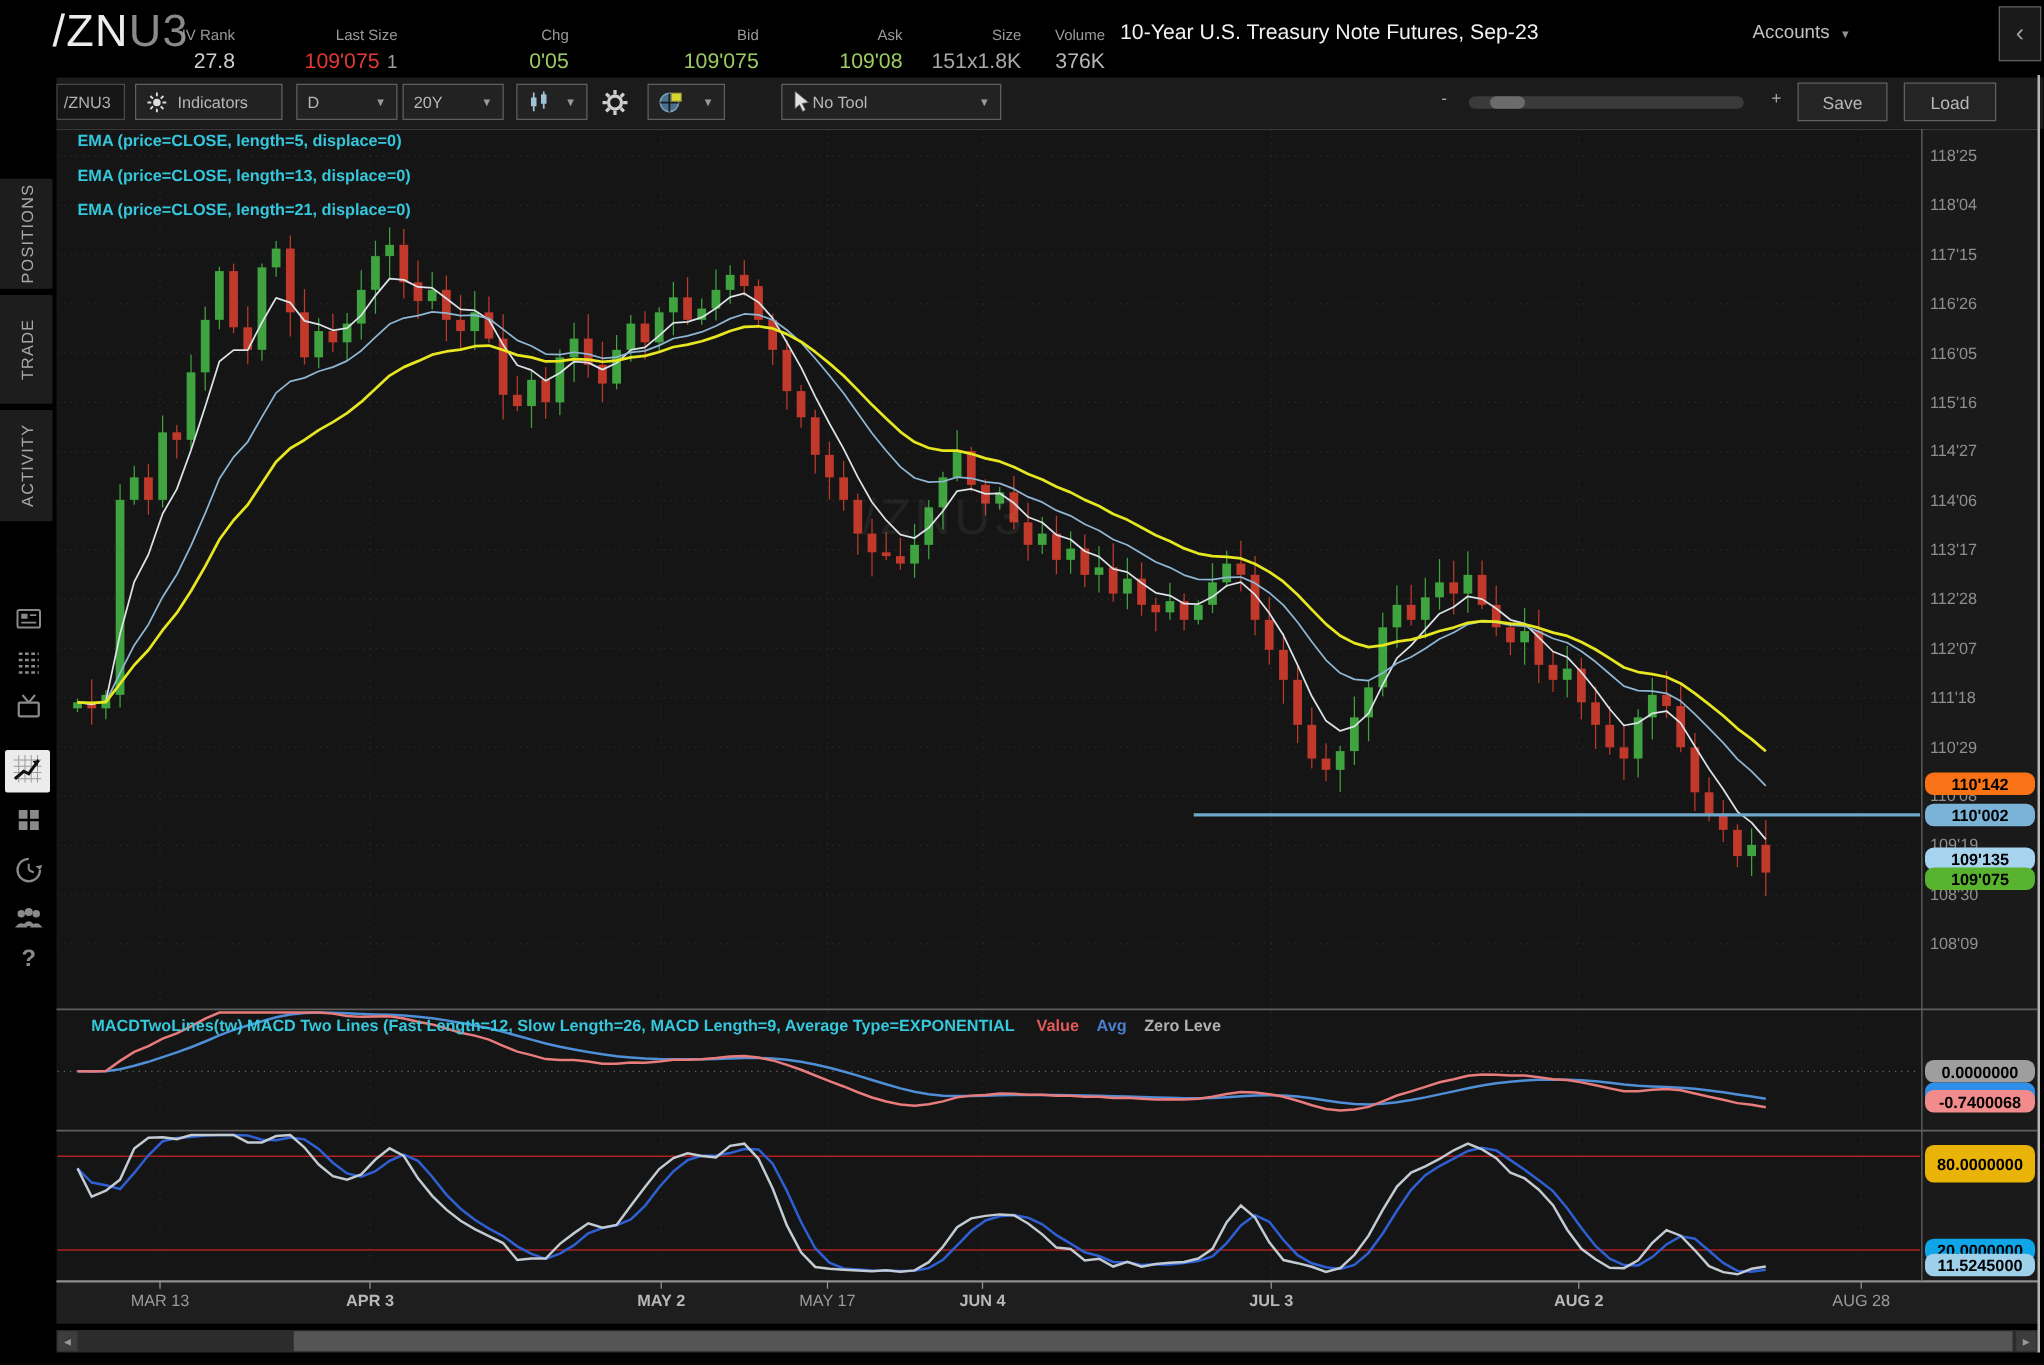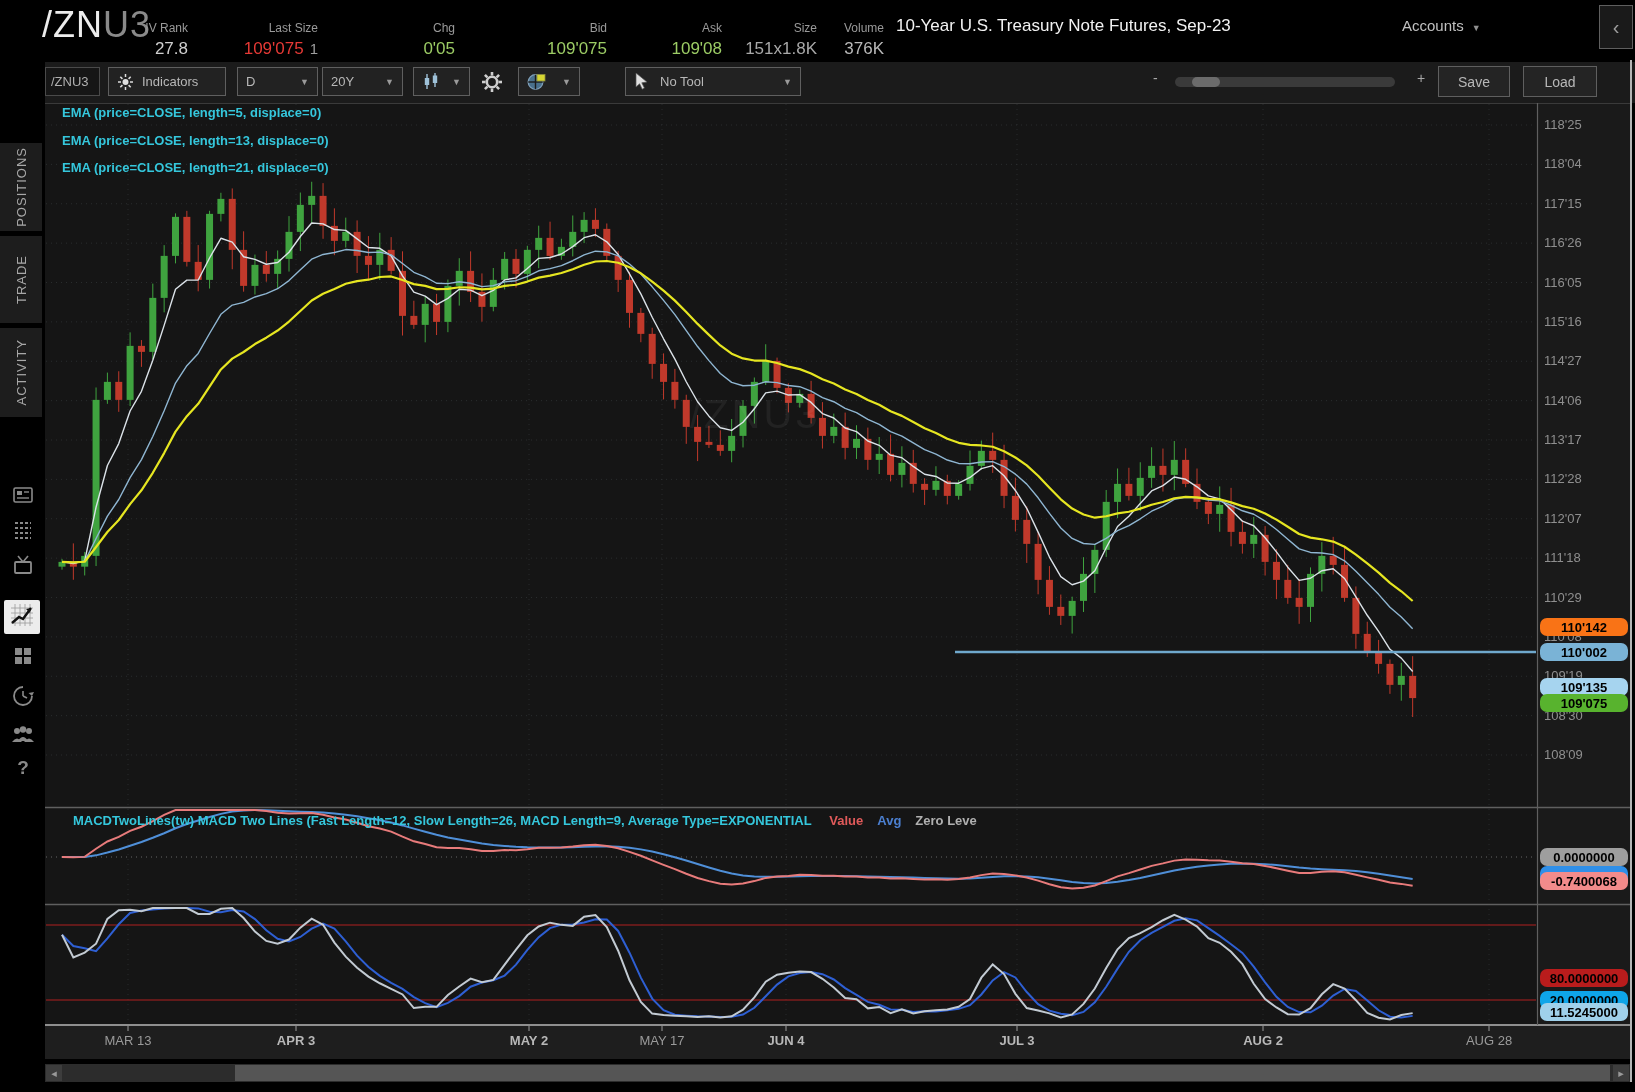--- a/index.html
+++ b/index.html
@@ -400,21 +400,21 @@
       <div class="date-label bold" style="left:972px">JUL 3</div>
       <div class="date-label bold" style="left:1218px">AUG 2</div>
       <div class="date-label" style="left:1444px">AUG 28</div>
       <div class="badge" style="top:618px;background:#f97316;height:18px">110'142</div>
       <div class="badge" style="top:643px;background:#7ab3d6;height:18px">110'002</div>
       <div class="badge" style="top:678px;background:#a6d4ef;height:18px">109'135</div>
       <div class="badge" style="top:694px;background:#58b32e;height:18px">109'075</div>
       <div class="badge" style="top:848px;background:#9e9e9e;height:18px">0.0000000</div>
       <div class="badge" style="top:866px;background:#2f8fe8;height:20px"></div>
       <div class="badge" style="top:872px;background:#f28b8b;height:18px">-0.7400068</div>
-      <div class="badge" style="top:969px;background:#b91c1c;height:18px">80.0000000</div>
+      <div class="badge" style="top:916px;background:#eab308;height:30px">80.0000000</div>
       <div class="badge" style="top:991px;background:#0ea5e9;height:18px">20.0000000</div>
       <div class="badge" style="top:1003px;background:#9fd0ea;height:18px">11.5245000</div>
     </div>
 
   <div class="header">
     <div class="sym">
       <span class="root">/ZN</span><span class="month">U3</span>
     </div>
     <div id="quoteFields">
         <div class="qcol" style="left:98px;width:90px">
@@ -597,21 +597,21 @@
         <line x1="8.5" y1="1.7" x2="8.5" y2="16.3" stroke="#1b1b1b" stroke-width="1.4"></line>
         <line x1="1.2" y1="9" x2="15.8" y2="9" stroke="#1b1b1b" stroke-width="1.4"></line>
         <rect x="10" y="1.5" width="8" height="6.5" fill="#d6d632" stroke="#8a8a3a" stroke-width="0.8"></rect>
       </svg>
       <span class="tb-caret">▼</span>
     </div>
     <div class="tb-box" style="left:580px;width:176px">
       <svg width="16" height="17" viewBox="0 0 16 17">
         <path d="M2,0 L13,9 L7.8,9.8 L10.4,15 L8.2,16.2 L5.6,10.8 L2,14 Z" fill="#e0e0e0" stroke="#555" stroke-width="0.7"></path>
       </svg>
-      <span style="margin-left:10px">No Tool</span>
+      <span style="">No Tool</span>
       <span class="tb-caret">▼</span>
     </div>
     <span class="zoom-sign" style="left:1108px">-</span>
     <div class="zoom-track">
       <div class="zoom-thumb"></div>
     </div>
     <span class="zoom-sign" style="left:1372px">+</span>
     <div class="tb-btn" style="left:1393px;width:72px">Save</div>
     <div class="tb-btn" style="left:1478px;width:74px">Load</div>
   </div>

